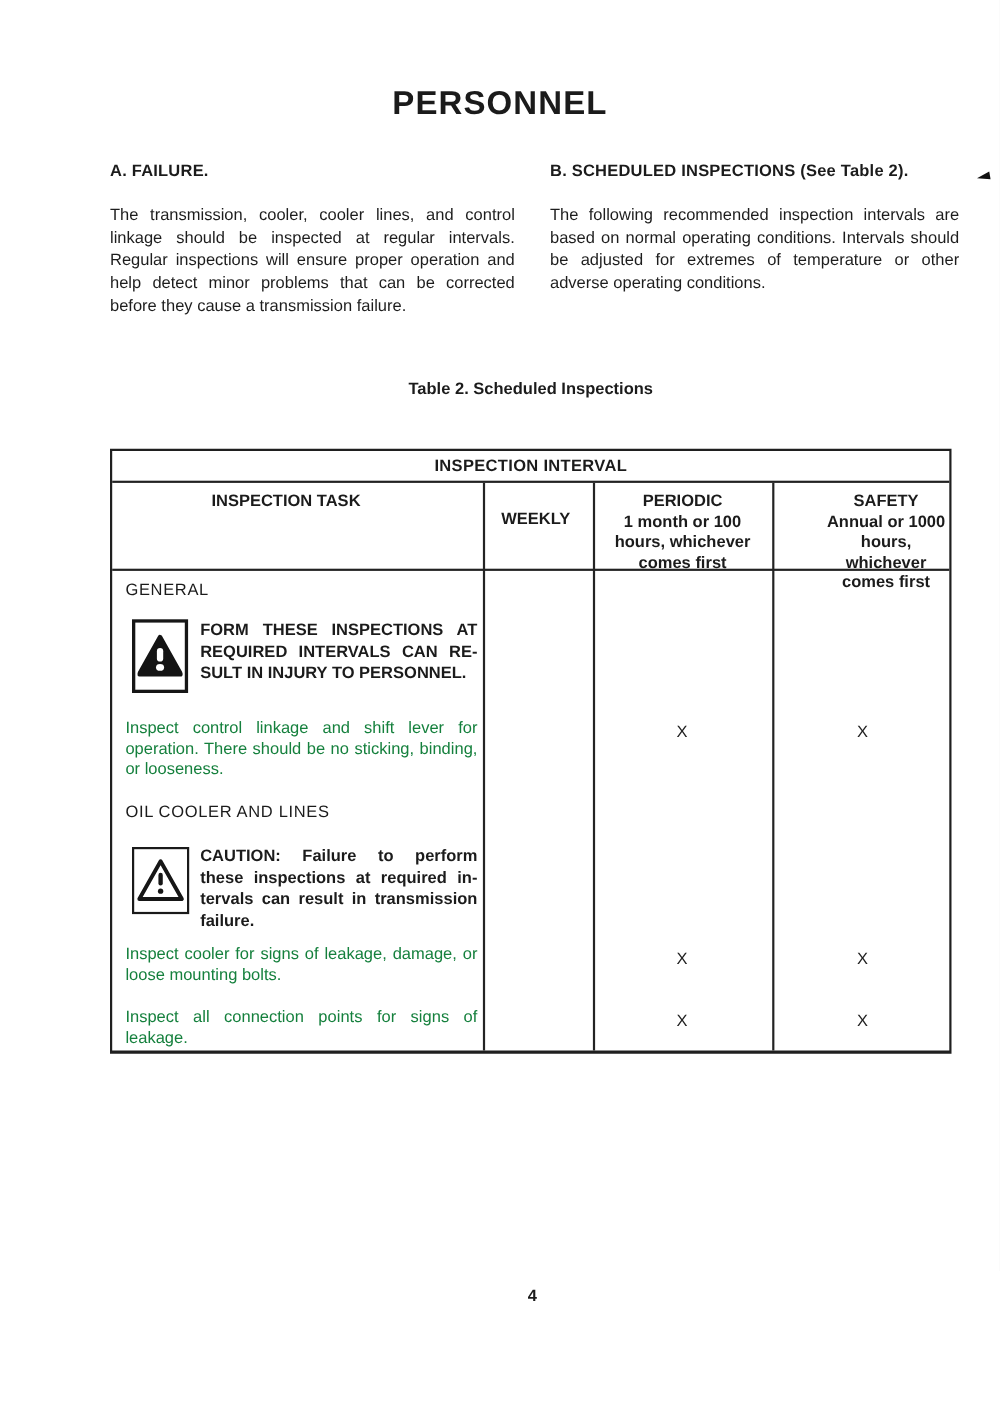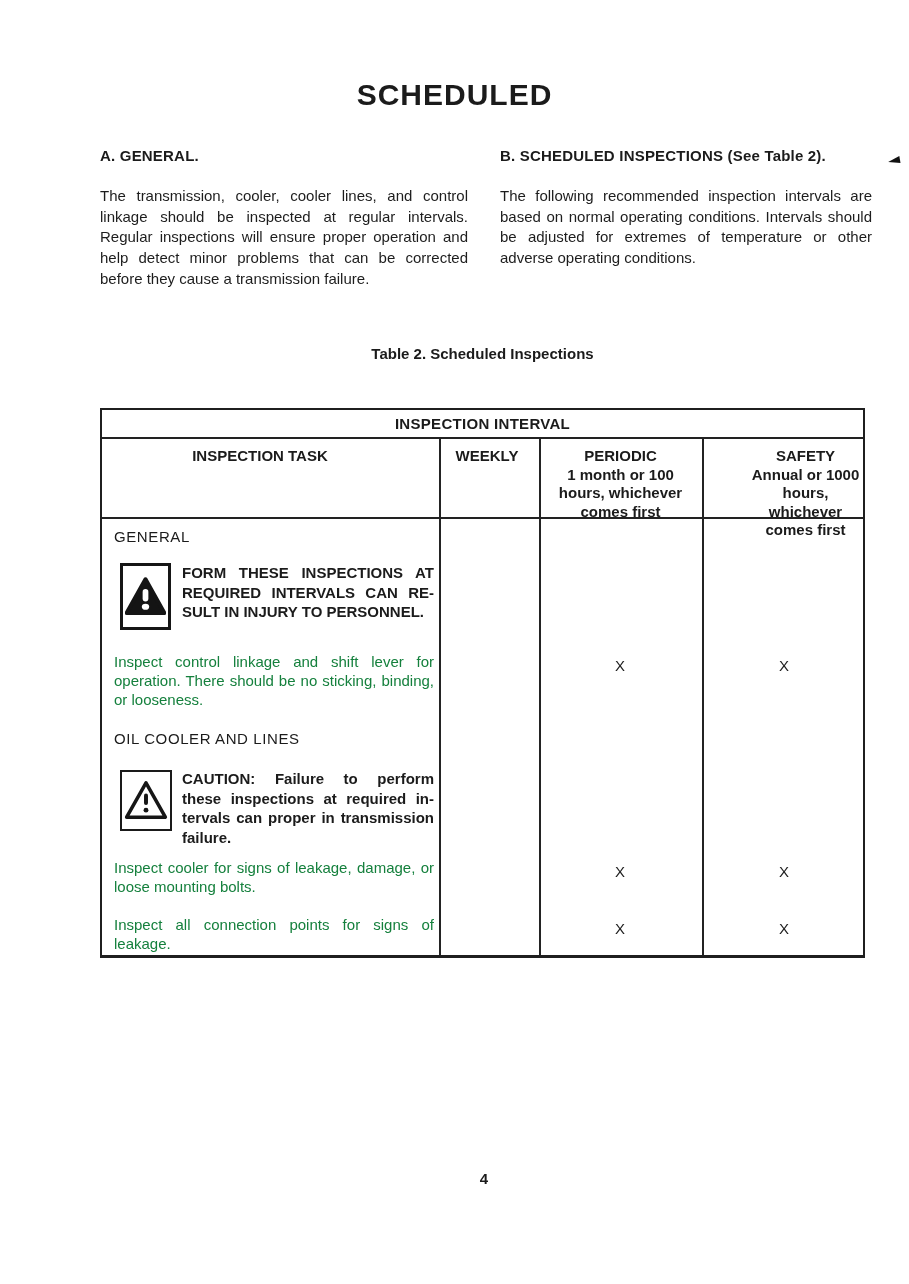--- a/index.html
+++ b/index.html
@@ -50,21 +50,21 @@
   }
   .hline{left:0;right:0;height:2px;background:#222;}
   .hline-1{top:27px;}
   .hline-2{top:107px;}
   .vline{width:1.5px;background:#232323;top:29px;bottom:0;}
   .vline-1{left:337px;}
   .vline-2{left:437px;}
   .vline-3{left:600px;}
   .hdr-cell{top:29px;height:78px;font-size:15px;font-weight:700;box-sizing:border-box;}
   .hdr-task{left:0;width:312px;padding:8px 0 0 4px;text-align:center;}
-  .hdr-weekly{left:337px;width:96px;padding-top:8px;text-align:center;}
+  .hdr-weekly{left:337px;width:96px;padding-top:24px;text-align:center;}
   .hdr-periodic{left:437px;width:163px;padding-top:8px;text-align:center;line-height:18.5px;}
   .hdr-safety{left:600px;width:165px;padding-top:8px;text-align:center;line-height:18.5px;padding-left:42px;}
   .tbl-body{left:0;right:0;top:109px;bottom:0;}
   .sect-heading{left:12px;font-size:15px;letter-spacing:.6px;white-space:nowrap;}
   .sect-general{top:9px;}
   .sect-oil{top:211px;}
   .sign-box{left:18px;box-sizing:border-box;background:#fff;}
   .warn-box{top:44px;width:51px;height:67px;border:3.5px solid #161616;padding:3px 2px;}
   .caut-box{top:251px;width:52px;height:61px;border:2.5px solid #1a1a1a;padding:3px 2px;}
   .sign-box svg{width:100%;height:100%;display:block;}
@@ -85,23 +85,23 @@
   .page-number{
     left:100px;width:768px;top:1170px;
     text-align:center;font-size:15px;font-weight:700;
   }
 </style>
 </head>
 <body>
 
 <div class="page">
 
-  <div class="abs page-title">SCHEDULED</div>
+  <div class="abs page-title">PERSONNEL</div>
 
-  <div class="abs col-heading heading-a">A. GENERAL.</div>
+  <div class="abs col-heading heading-a">A. FAILURE.</div>
   <div class="abs col-heading heading-b">B. SCHEDULED INSPECTIONS (See Table 2).</div>
   <div class="abs arrow-marker"></div>
 
   <div class="abs para para-a">The transmission, cooler, cooler lines, and control linkage should be inspected at regular intervals. Regular inspections will ensure proper operation and help detect minor problems that can be corrected before they cause a transmission failure.</div>
   <div class="abs para para-b">The following recommended inspection intervals are based on normal operating conditions. Intervals should be adjusted for extremes of temperature or other adverse operating conditions.</div>
 
   <div class="abs table-caption">Table 2. Scheduled Inspections</div>
 
   <div class="abs insp-table">
 
@@ -152,21 +152,21 @@
       <div class="abs sign-box caut-box">
         <svg viewBox="0 0 100 100" xmlns="http://www.w3.org/2000/svg" aria-hidden="true">
           <polygon points="50,10 94,88 6,88" fill="none" stroke="#161616" stroke-width="8" stroke-linejoin="round"></polygon>
           <rect x="45.5" y="34" width="9" height="26" rx="4.5" fill="#161616"></rect>
           <circle cx="50" cy="72" r="5.5" fill="#161616"></circle>
         </svg>
       </div>
       <div class="abs sign-text caut-text">
         <div class="jline">CAUTION: Failure to perform</div>
         <div class="jline">these inspections at required in-</div>
-        <div class="jline">tervals can proper in transmission</div>
+        <div class="jline">tervals can result in transmission</div>
         <div>failure.</div>
       </div>
 
       <div class="abs task-text task-2">Inspect cooler for signs of leakage, damage, or loose mounting bolts.</div>
       <div class="abs task-text task-3">Inspect all connection points for signs of leakage.</div>
 
       <div class="abs xmark x-periodic x-row-1">X</div>
       <div class="abs xmark x-safety x-row-1">X</div>
       <div class="abs xmark x-periodic x-row-2">X</div>
       <div class="abs xmark x-safety x-row-2">X</div>

